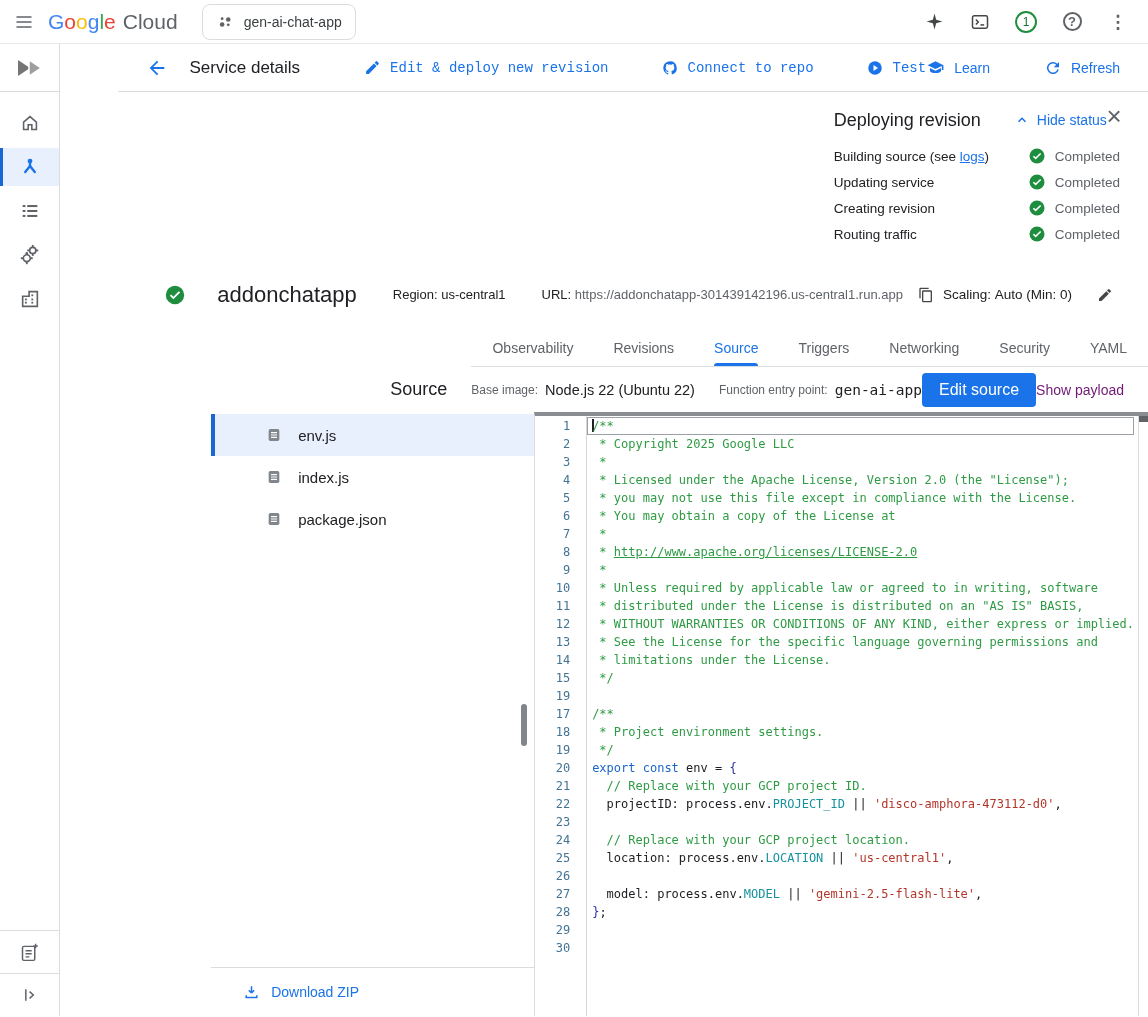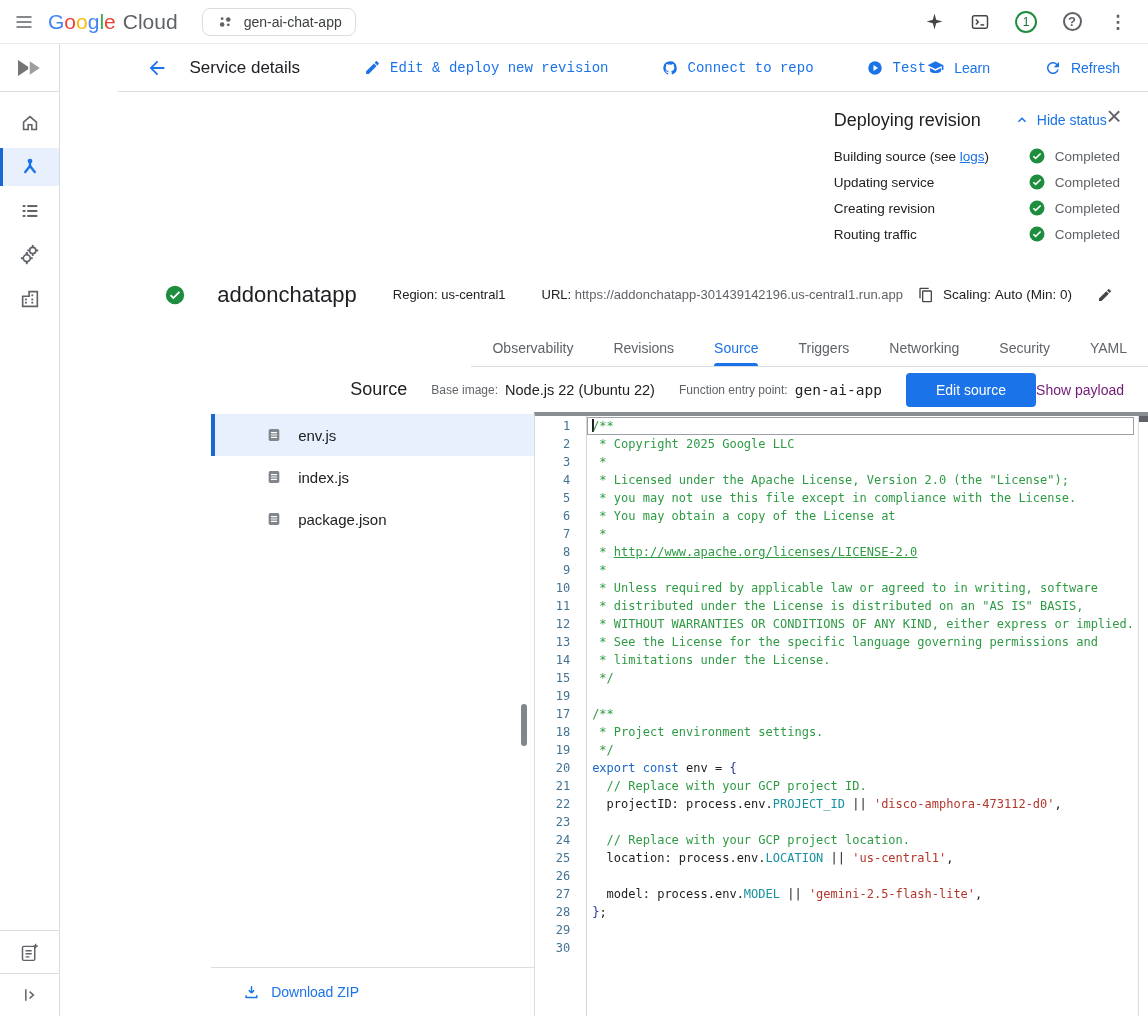--- a/index.html
+++ b/index.html
@@ -9,21 +9,21 @@
     font-family:"Liberation Sans", sans-serif; color:#202124;
   }
   svg { display:block; }
 
   
   .topbar { height:44px; display:flex; align-items:center; padding:0 10px 0 4px; border-bottom:1px solid #e8eaed; }
   .iconbtn { width:40px; height:40px; display:flex; align-items:center; justify-content:center; cursor:pointer; flex:none; }
   .logo { display:flex; align-items:baseline; font-size:21px; margin-left:4px; white-space:nowrap; }
   .logo .g-letter { font-weight:500; }
   .logo .cloud { color:#5f6368; margin-left:7px; font-weight:400; }
-  .project-btn { margin-left:24px; height:28px; border:1px solid #dadce0; border-radius:8px; display:flex; align-items:center; padding:0 13px; gap:10px; font-size:14px; color:#3c4043; cursor:pointer; flex:none; }
+  .project-btn { margin-left:24px; height:36px; border:1px solid #dadce0; border-radius:8px; display:flex; align-items:center; padding:0 13px; gap:10px; font-size:14px; color:#3c4043; cursor:pointer; flex:none; }
   .searchwrap { display:flex; margin-left:12px; height:32px; flex:none; }
   .searchbox { width:448px; background:#f8f9fa; border:1px solid #c4c7c5; border-right:none; border-radius:8px 0 0 8px; display:flex; align-items:center; padding:0 14px; }
   .searchbox input { border:none; outline:none; background:transparent; width:100%; font-family:"Liberation Sans",sans-serif; font-size:13.5px; color:#202124; }
   .searchbox input::placeholder { color:#5f6368; }
   .search-btn { border:1px solid #c4c7c5; background:#fff; border-radius:0 8px 8px 0; display:flex; align-items:center; gap:7px; padding:0 15px; color:#1a73e8; font-size:14px; font-weight:500; cursor:pointer; }
   .top-icons { margin-left:auto; display:flex; align-items:center; gap:6px; }
   .shell-count { width:22px; height:22px; border:2px solid #1e8e3e; border-radius:50%; color:#137333; font-size:12px; display:flex; align-items:center; justify-content:center; }
   .help-circ { width:19px; height:19px; border:2px solid #5f6368; border-radius:50%; color:#5f6368; font-size:13px; font-weight:700; display:flex; align-items:center; justify-content:center; }
   .more-dots { color:#5f6368; font-size:18px; font-weight:700; letter-spacing:0; }
 
@@ -74,21 +74,21 @@
   .tab { display:flex; align-items:center; font-size:14px; font-weight:500; color:#5f6368; position:relative; cursor:pointer; }
   .tab.active { color:#1a73e8; }
   .tab.active::after { content:""; position:absolute; bottom:0; left:0; right:0; height:3px; background:#1a73e8; border-radius:3px 3px 0 0; }
 
   
   .src-bar { height:45px; flex:none; display:flex; align-items:center; padding:0 24px; }
   .src-title { font-size:18px; }
   .src-label { color:#5f6368; font-size:12px; margin-left:24px; }
   .src-val { font-size:14.5px; margin-left:7px; }
   .mono { font-family:"DejaVu Sans Mono", monospace; }
-  .edit-src { margin-left:24px; background:#1a73e8; color:#fff; font-size:14px; font-weight:500; border:none; border-radius:4px; height:34px; padding:0 30px; cursor:pointer; font-family:"Liberation Sans",sans-serif; }
+  .edit-src { background:#1a73e8; color:#fff; font-size:16px; font-weight:500; border:none; border-radius:4px; height:34px; padding:0 17px; cursor:pointer; font-family:"Liberation Sans",sans-serif; }
   .show-payload { margin-left:auto; color:#701a75; font-size:14px; font-weight:500; cursor:pointer; }
 
   
   .content { flex:1; min-height:0; display:flex; position:relative; }
   .file-panel { width:323px; flex:none; display:flex; flex-direction:column; padding-top:2px; }
   .file-row { height:42px; flex:none; display:flex; align-items:center; padding-left:51px; gap:16px; border-left:4px solid transparent; font-size:15px; cursor:pointer; }
   .file-row.selected { background:#e8f0fe; border-left-color:#1967d2; }
   .download { margin-top:auto; border-top:1px solid #dadce0; height:49px; flex:none; display:flex; align-items:center; padding-left:32px; gap:11px; color:#1a73e8; font-size:14px; font-weight:500; cursor:pointer; }
   .page-scroll-thumb { position:absolute; left:310px; top:292px; width:6px; height:42px; background:#80868b; border-radius:3px; }
 

